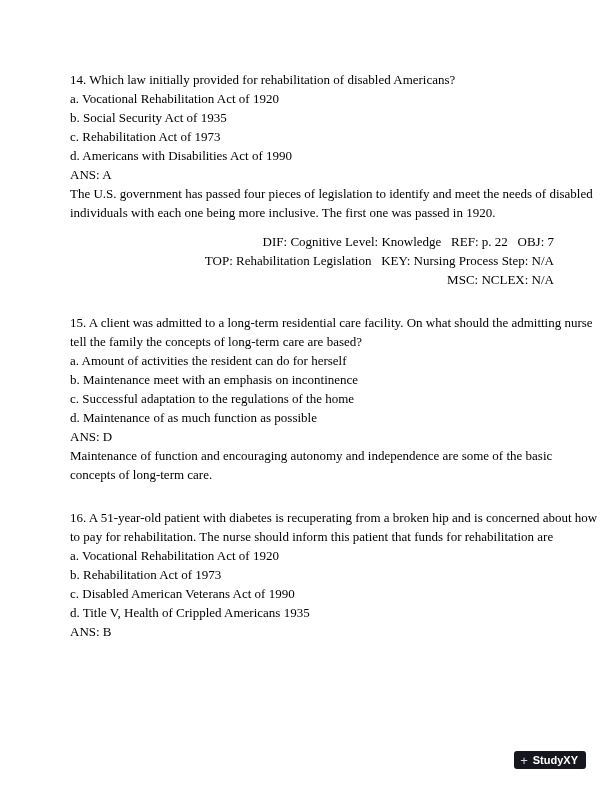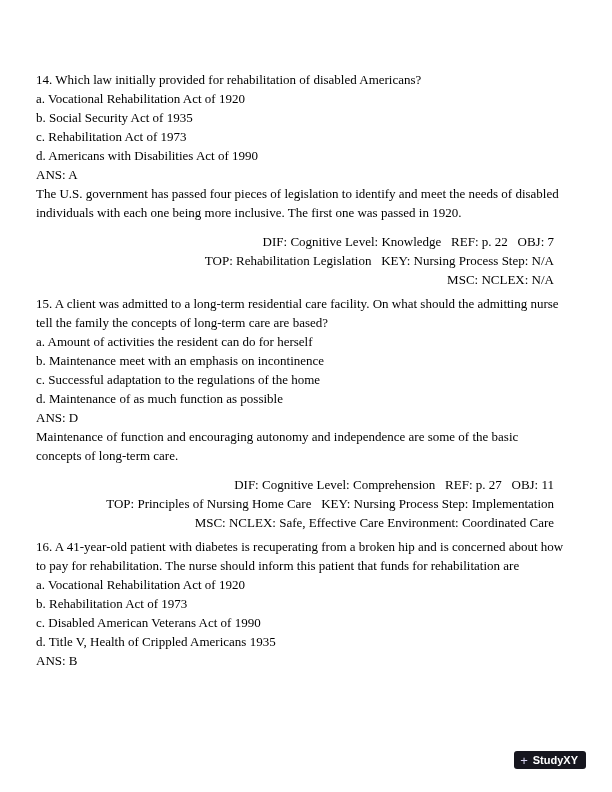--- a/index.html
+++ b/index.html
@@ -6,33 +6,33 @@
     margin: 0;
     padding: 0;
     background: #ffffff;
   }
   .page {
     position: relative;
     width: 612px;
     height: 792px;
     background: #ffffff;
     box-sizing: border-box;
-    padding: 70px 58px 0 36px;
+    padding: 70px 58px 0 70px;
     font-family: "Liberation Serif", serif;
     font-size: 13px;
     color: #000000;
     overflow: hidden;
     border-radius: 12px;
   }
   .line {
     line-height: 19px;
     white-space: pre;
   }
   .question + .question {
-    margin-top: 5px;
+    margin-top: 24px;
   }
   .meta {
     margin-top: 10px;
     text-align: right;
   }
   .brand-badge {
     position: absolute;
     right: 26px;
     bottom: 23px;
     display: flex;
@@ -77,29 +77,24 @@
   <section class="question">
     <div class="line">15. A client was admitted to a long-term residential care facility. On what should the admitting nurse</div>
     <div class="line">tell the family the concepts of long-term care are based?</div>
     <div class="line">a. Amount of activities the resident can do for herself</div>
     <div class="line">b. Maintenance meet with an emphasis on incontinence</div>
     <div class="line">c. Successful adaptation to the regulations of the home</div>
     <div class="line">d. Maintenance of as much function as possible</div>
     <div class="line">ANS: D</div>
     <div class="line">Maintenance of function and encouraging autonomy and independence are some of the basic</div>
     <div class="line">concepts of long-term care.</div>
-    <div class="meta">
-      <div class="line">DIF: Cognitive Level: Comprehension   REF: p. 27   OBJ: 11</div>
-      <div class="line">TOP: Principles of Nursing Home Care   KEY: Nursing Process Step: Implementation</div>
-      <div class="line">MSC: NCLEX: Safe, Effective Care Environment: Coordinated Care</div>
-    </div>
   </section>
 
   <section class="question">
-    <div class="line">16. A 41-year-old patient with diabetes is recuperating from a broken hip and is concerned about how</div>
+    <div class="line">16. A 51-year-old patient with diabetes is recuperating from a broken hip and is concerned about how</div>
     <div class="line">to pay for rehabilitation. The nurse should inform this patient that funds for rehabilitation are</div>
     <div class="line">a. Vocational Rehabilitation Act of 1920</div>
     <div class="line">b. Rehabilitation Act of 1973</div>
     <div class="line">c. Disabled American Veterans Act of 1990</div>
     <div class="line">d. Title V, Health of Crippled Americans 1935</div>
     <div class="line">ANS: B</div>
   </section>
 
   <div class="brand-badge">
     <span class="plus-glyph">+</span>

